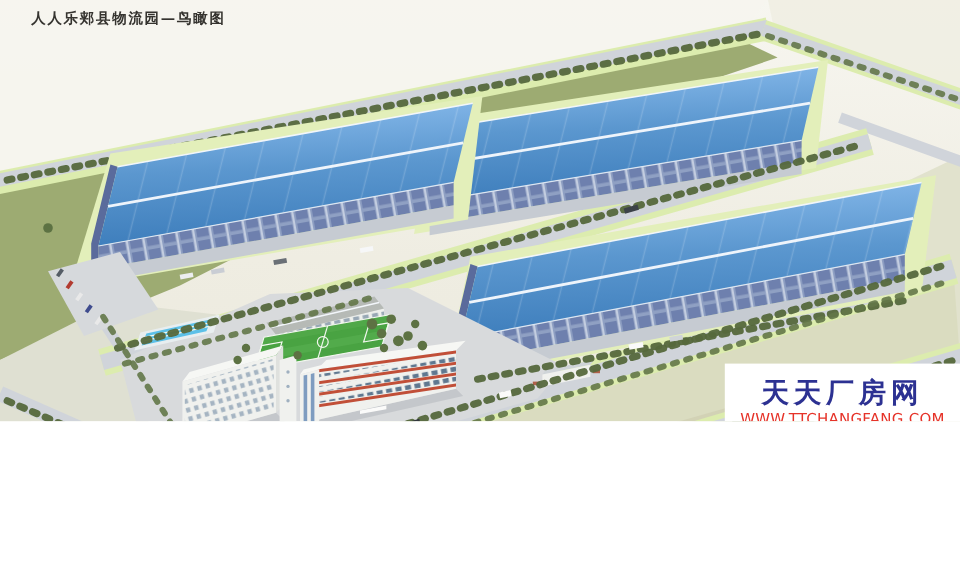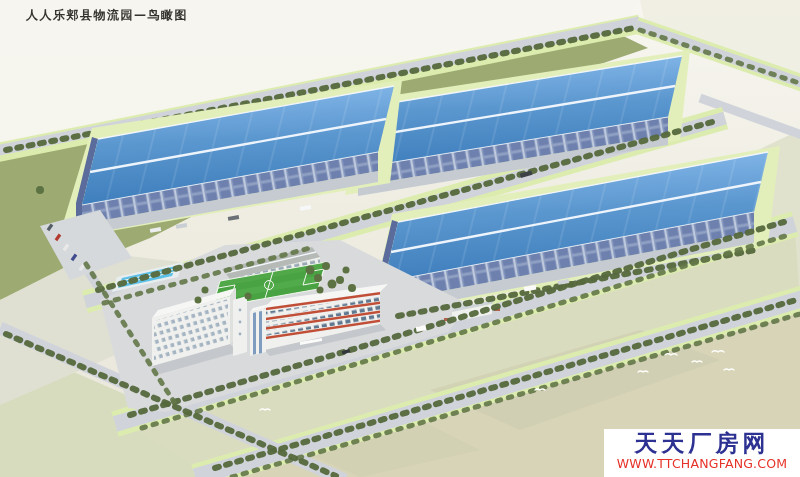--- a/index.html
+++ b/index.html
@@ -1,22 +1,22 @@
 <!DOCTYPE html>
 <html><head>
 <meta charset="utf-8">
 <style>
   html,body{margin:0;padding:0;background:#ffffff;}
-  #stage{position:relative;width:800px;height:477px;overflow:hidden;
+  #stage{position:relative;width:800px;height:351px;overflow:hidden;
          font-family:"DejaVu Sans","Liberation Sans",sans-serif;background:#ece9de;}
   #stage svg{position:absolute;left:0;top:0;}
   .page-title{position:absolute;left:26px;top:7px;font-size:12px;font-weight:bold;
               color:#35332f;letter-spacing:1.5px;font-family:"DejaVu Serif",serif;}
   .watermark{position:absolute;right:0;bottom:0;width:196px;height:48px;background:#ffffff;
-             text-align:center;padding-top:2px;box-sizing:border-box;}
+             text-align:center;padding-top:13px;box-sizing:border-box;}
   .wm-name{display:block;font-size:23px;line-height:25px;font-weight:bold;
            color:#2c3192;letter-spacing:4px;}
   .wm-url{display:block;font-size:12.5px;line-height:16px;font-weight:normal;
           color:#e63329;letter-spacing:0.2px;}
   
   .roadg{stroke:#dcecae;fill:none;}
   .road{stroke:#d0d4da;fill:none;}
   .trees{stroke:#55683c;stroke-width:6;stroke-dasharray:4 7.5;stroke-linecap:round;fill:none;opacity:.95;}
   .trees2{stroke:#637748;stroke-width:5;stroke-dasharray:3.5 8;stroke-linecap:round;fill:none;opacity:.9;}
   .treedot{fill:#5d7243;}

